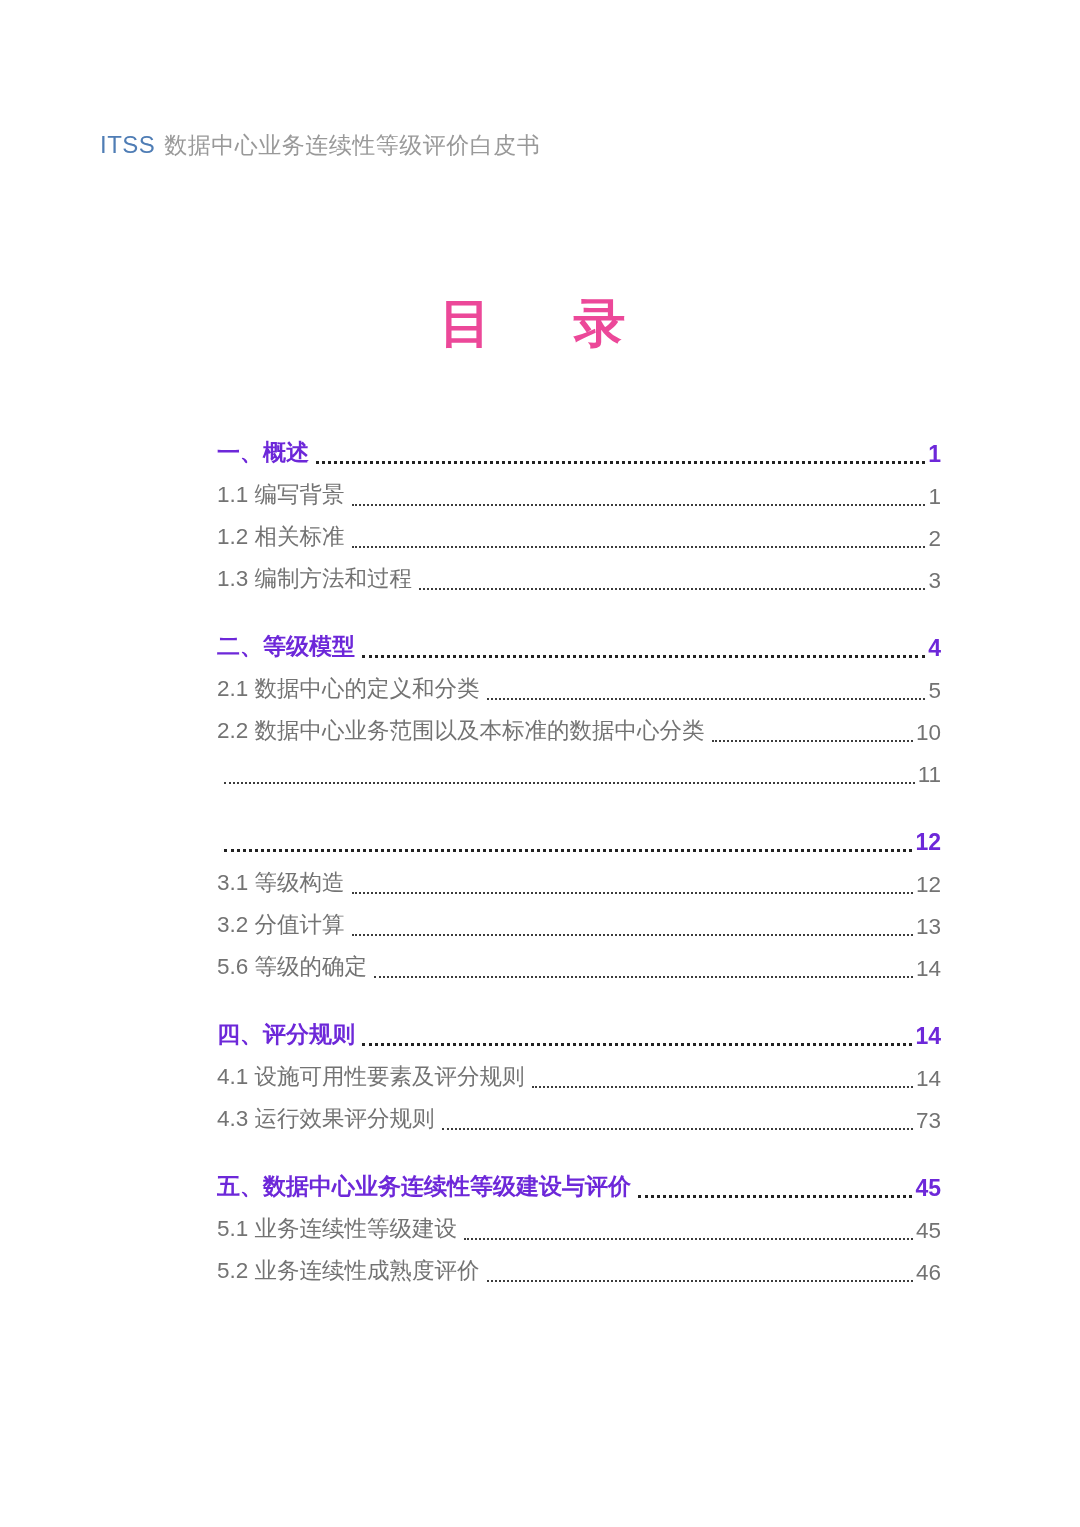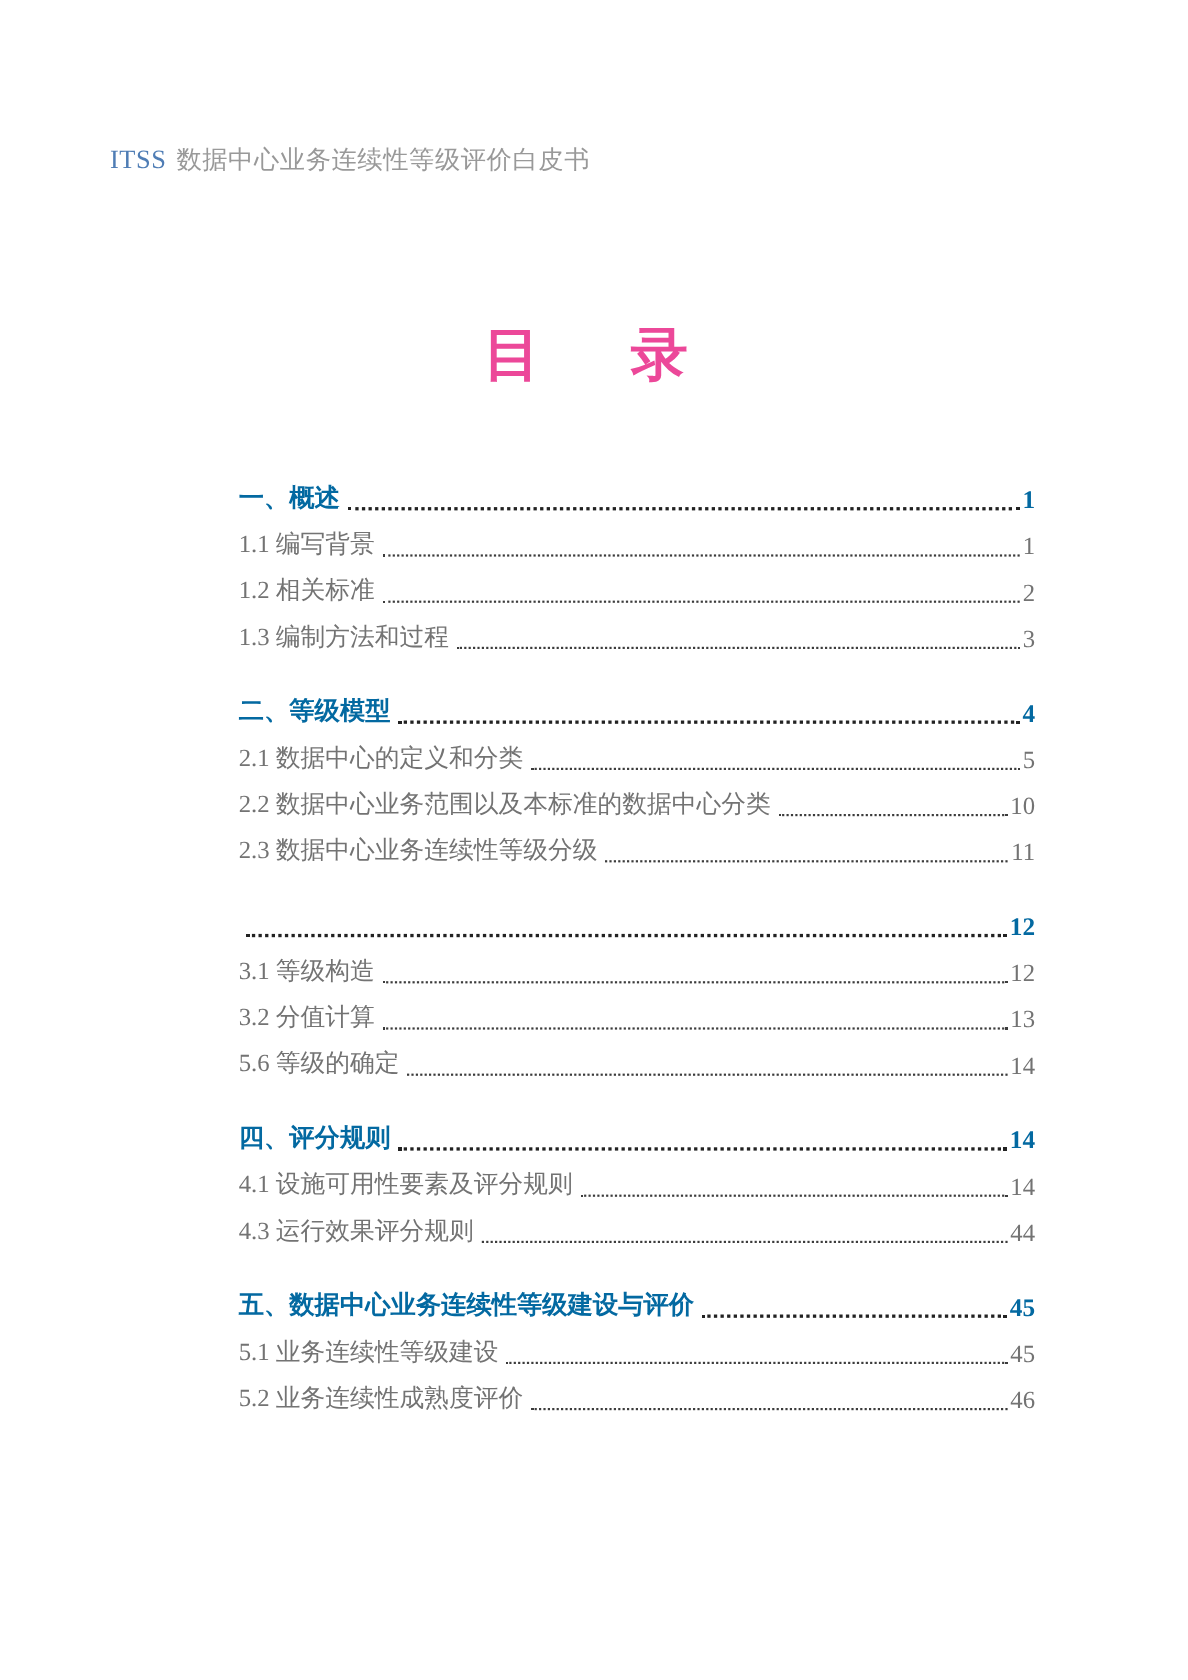--- a/index.html
+++ b/index.html
@@ -6,21 +6,21 @@
 
   html, body {
     background: #ffffff;
   }
 
   .page {
     position: relative;
     width: 1080px;
     height: 1527px;
     background: #ffffff;
-    font-family: Liberation Serif, serif;
+    font-family: Liberation Sans, sans-serif;
     overflow: hidden;
   }
 
   
   .doc-header {
     position: absolute;
     top: 130px;
     left: 100px;
     white-space: nowrap;
     font-size: 23px;
@@ -66,21 +66,21 @@
     color: #737373;
     white-space: nowrap;
   }
 
   .toc-section + .toc-section {
     margin-top: 44px;         
   }
 
   .toc-row.heading {
     font-weight: bold;
-    color: #0369a1;
+    color: #6d28d9;
     font-size: 23px;
     justify-content: flex-end;
   }
 
   .toc-label { flex: 0 0 auto; }
 
   .leader {
     flex: 1 1 auto;
     height: 0;
     border-bottom: 2.2px dotted #3c3c3c;
@@ -144,21 +144,20 @@
         <span class="toc-label">2.1 数据中心的定义和分类</span>
         <span class="leader"></span>
         <span class="toc-page">5</span>
       </div>
       <div class="toc-row">
         <span class="toc-label">2.2 数据中心业务范围以及本标准的数据中心分类</span>
         <span class="leader"></span>
         <span class="toc-page">10</span>
       </div>
       <div class="toc-row">
-        <span class="toc-label">2.3 数据中心业务连续性等级分级</span>
         <span class="leader"></span>
         <span class="toc-page">11</span>
       </div>
     </div>
 
     <div class="toc-section">
       <div class="toc-row heading">
         <span class="leader"></span>
         <span class="toc-page">12</span>
       </div>
@@ -186,21 +185,21 @@
         <span class="toc-page">14</span>
       </div>
       <div class="toc-row">
         <span class="toc-label">4.1 设施可用性要素及评分规则</span>
         <span class="leader"></span>
         <span class="toc-page">14</span>
       </div>
       <div class="toc-row">
         <span class="toc-label">4.3 运行效果评分规则</span>
         <span class="leader"></span>
-        <span class="toc-page">44</span>
+        <span class="toc-page">73</span>
       </div>
     </div>
 
     <div class="toc-section">
       <div class="toc-row heading">
         <span class="toc-label">五、数据中心业务连续性等级建设与评价</span>
         <span class="leader"></span>
         <span class="toc-page">45</span>
       </div>
       <div class="toc-row">

